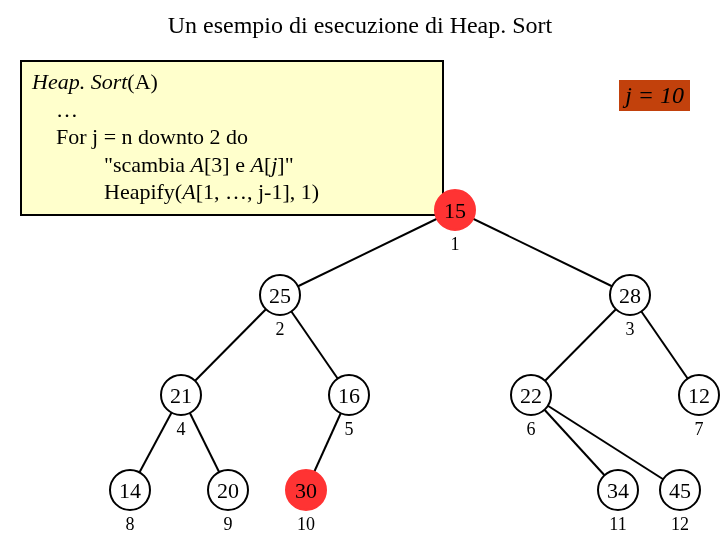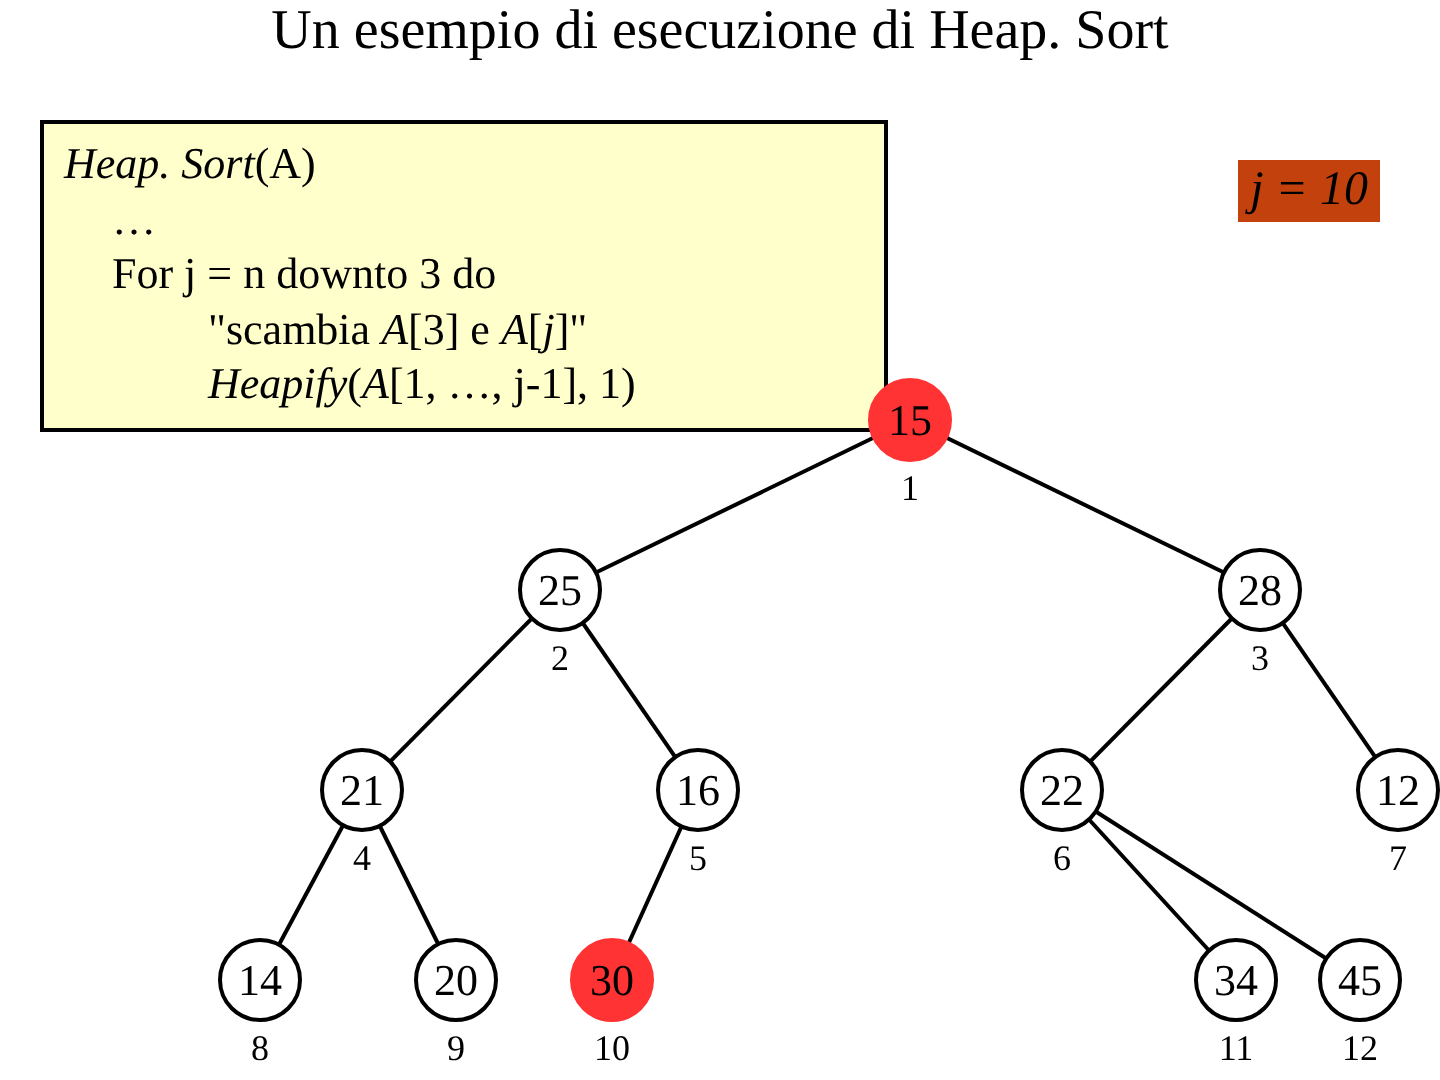--- a/index.html
+++ b/index.html
@@ -6,21 +6,22 @@
     margin: 0;
     padding: 0;
     width: 720px;
     height: 540px;
     font-family: "Times New Roman", serif;
     background: #fff;
     position: relative;
   }
   .title {
     text-align: center;
-    font-size: 28px;
+    font-size: 24px;
+    padding-top: 12px;
   }
   .codebox {
     position: absolute;
     left: 20px;
     top: 60px;
     width: 400px;
     border: 2px solid #000;
     background: #ffffcc;
     padding: 6px 10px 8px 10px;
     font-size: 22px;
@@ -75,26 +76,26 @@
 
 <div class="title">
   <span>Un esempio di esecuzione di Heap. Sort</span>
 </div>
 
 <div class="codebox">
   <div>
     <span class="heapsortword">Heap. Sort</span><span>(A)</span>
   </div>
   <div class="ind1">…</div>
-  <div class="ind1">For j  = n downto 3 do</div>
+  <div class="ind1">For j  = n downto 2 do</div>
   <div class="ind2">
     <span>"scambia </span><span style="font-style:italic">A</span><span>[3] e </span><span style="font-style:italic">A</span><span>[</span><span style="font-style:italic">j</span><span>]"</span>
   </div>
   <div class="ind2">
-    <span style="font-style:italic">Heapify</span><span>(</span><span style="font-style:italic">A</span><span>[</span><span style="">1, …, j-1</span><span>], 1)</span>
+    <span style="">Heapify</span><span>(</span><span style="font-style:italic">A</span><span>[</span><span style="">1, …, j-1</span><span>], 1)</span>
   </div>
 </div>
 
 <div class="jbadge">
   <span>j = 10</span>
 </div>
 
 <svg class="tree">
 
   <line class="edge" x1="455" y1="210" x2="280" y2="295"></line>

